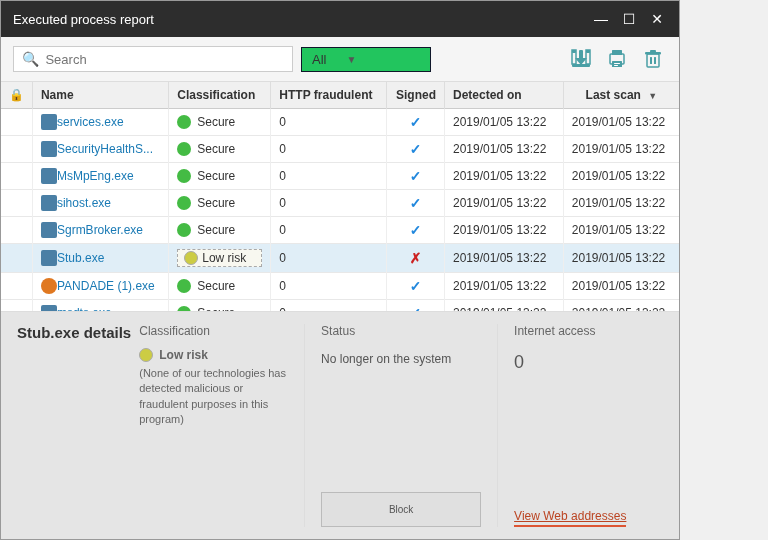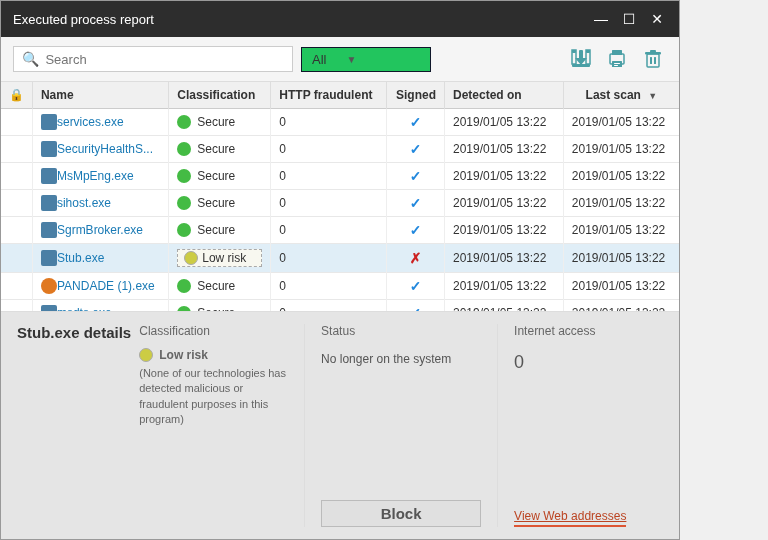--- a/index.html
+++ b/index.html
@@ -274,29 +274,28 @@
       color: #666;
       line-height: 1.4;
     }
     .status-text {
       font-size: 12px;
       color: #555;
       margin-top: 4px;
     }
     .block-button {
       margin-top: auto;
-      padding: 4px 0;
+      padding: 11px 0;
       width: 160px;
       background: #e0e0e0;
       border: 1px solid #bbb;
       color: #555;
-      font-size: 15px;
+      font-size: 10px;
       cursor: pointer;
       text-align: center;
-      font-weight: bold;
     }
     .internet-count {
       font-size: 18px;
       color: #555;
       margin-top: 4px;
     }
     .view-web-link {
       color: #bb4422;
       font-size: 12px;
       cursor: pointer;

